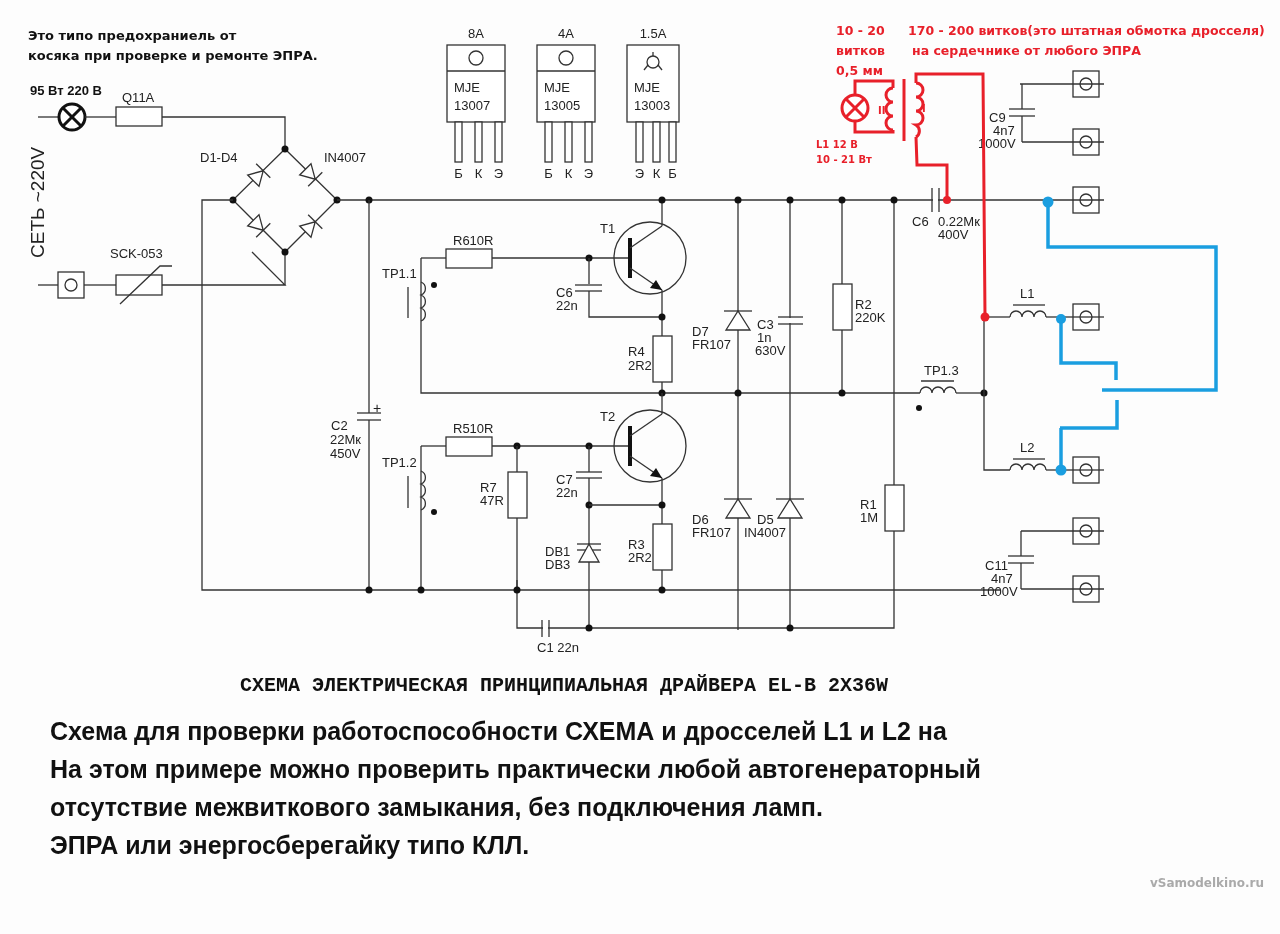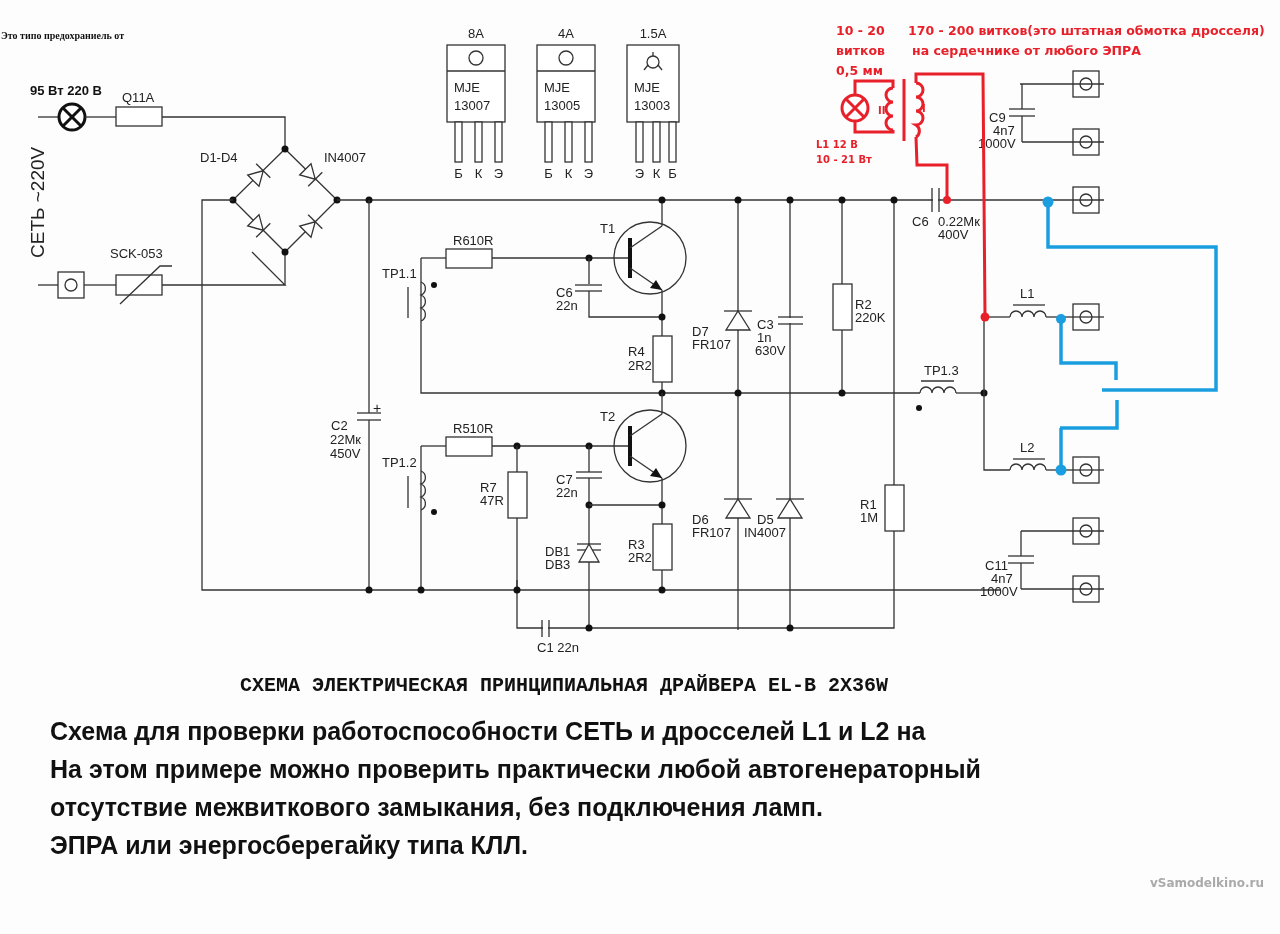--- a/index.html
+++ b/index.html
@@ -8,30 +8,31 @@
   .w { stroke:#333; stroke-width:1.3; fill:none; }
   .wr { stroke:#e8202a; stroke-width:3; fill:none; }
   .wb { stroke:#1a9ee0; stroke-width:3.5; fill:none; }
   .box { stroke:#333; stroke-width:1.3; fill:#fff; }
   .lbl { font-family:"Liberation Sans", sans-serif; font-size:13px; fill:#222; }
   .lblb { font-family:"Liberation Sans", sans-serif; font-size:13px; fill:#111; font-weight:bold; }
   .red { font-family:"DejaVu Sans", sans-serif; font-size:12.5px; fill:#e8202a; font-weight:bold; }
   .redsm { font-family:"DejaVu Sans", sans-serif; font-size:10px; fill:#e8202a; font-weight:bold; }
   .dot { fill:#111; }
   .note { position:absolute; font-family:"DejaVu Sans", sans-serif; font-weight:bold; color:#111; }
-  #note-fuse { left:1px; top:26px; font-size:10px; line-height:20px;font-family:Liberation Serif, serif; }
+  #note-fuse { left:28px; top:26px; font-size:13px; line-height:20px; }
   #title { left:240px; top:674px; font-family:Liberation Mono, monospace; font-size:20px; letter-spacing:0px; }
   #desc { left:50px; top:712px; font-family:"Liberation Sans", sans-serif; font-size:25px; line-height:38px; }
   #watermark { position:absolute; right:16px; top:876px; font-family:"DejaVu Sans", sans-serif; font-size:12px; color:#aaa; font-weight:bold; }
 </style>
 </head>
 <body>
 
 <div class="note" id="note-fuse">
   <div>Это типо предохраниель от</div>
+  <div>косяка при проверке и ремонте ЭПРА.</div>
 </div>
 
 <svg id="schematic" width="1280" height="670" viewBox="0 0 1280 670">
 
   <text class="lblb" x="30" y="95">95 Вт 220 В</text>
   <line class="w" x1="38" y1="117" x2="58" y2="117"></line>
   <g>
     <circle cx="72" cy="117" r="13" stroke="#111" stroke-width="3" fill="#fff"></circle>
     <line x1="63" y1="108" x2="81" y2="126" stroke="#111" stroke-width="3"></line>
     <line x1="81" y1="108" x2="63" y2="126" stroke="#111" stroke-width="3"></line>
@@ -389,18 +390,18 @@
         <rect x="653" y="122" width="7" height="40" class="box"></rect>
         <text x="656.5" y="178" class="lbl" text-anchor="middle">К</text>
         <rect x="669" y="122" width="7" height="40" class="box"></rect>
         <text x="672.5" y="178" class="lbl" text-anchor="middle">Б</text>
       </g>
     </g>
 </svg>
 
 <div class="note" id="title">СХЕМА ЭЛЕКТРИЧЕСКАЯ ПРИНЦИПИАЛЬНАЯ ДРАЙВЕРА EL-B 2X36W</div>
 <div class="note" id="desc">
-  <div>Схема для проверки работоспособности СЕТЬ и дросселей L1 и L2 на</div>
+  <div>Схема для проверки работоспособности СХЕМА и дросселей L1 и L2 на</div>
   <div>На этом примере можно проверить практически любой автогенераторный</div>
   <div>отсутствие межвиткового замыкания, без подключения ламп.</div>
-  <div>ЭПРА или энергосберегайку типа КЛЛ.</div>
+  <div>ЭПРА или энергосберегайку типо КЛЛ.</div>
 </div>
 <div id="watermark">vSamodelkino.ru</div>
 
 </body></html>

